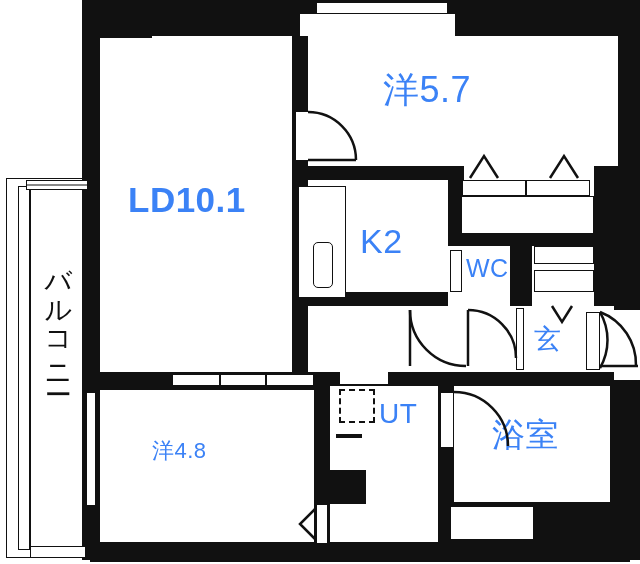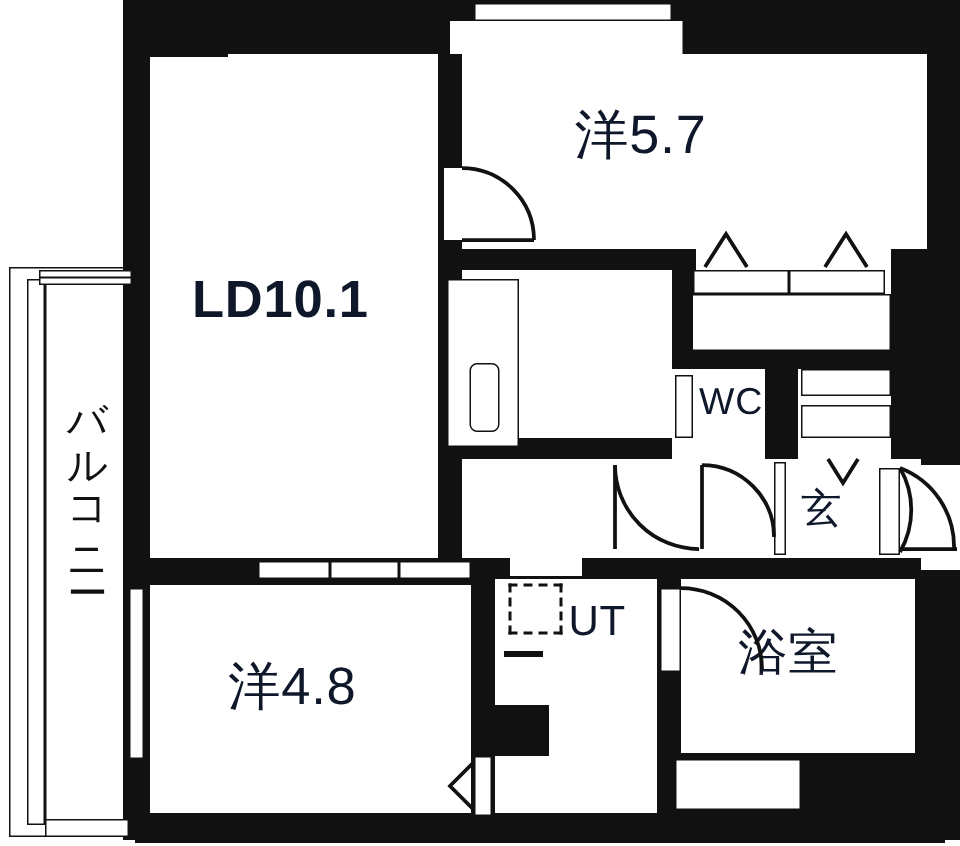--- a/index.html
+++ b/index.html
@@ -8,21 +8,21 @@
     position:relative;
     width:640px;height:564px;
     background:#ffffff;
     overflow:hidden;
   }
   .wall{position:absolute;background:#111111;}
   .white{position:absolute;background:#ffffff;}
   .thin1{position:absolute;border:1.5px solid #111111;background:#ffffff;box-sizing:border-box;}
   .label{
     position:absolute;
-    color:#0f172a;
+    color:#3b82f6;
     font-family:"Liberation Sans","DejaVu Sans",sans-serif;
     font-weight:400;
     white-space:nowrap;
     line-height:1;
     letter-spacing:0.5px;
   }
   .label-v{
     position:absolute;
     color:#111111;
     font-family:"Liberation Sans","DejaVu Sans",sans-serif;
@@ -85,20 +85,21 @@
   <div class="white" style="left:296px;top:112px;width:12px;height:48px;"></div>
 
   <div class="thin1" style="left:462px;top:180px;width:64px;height:16px;"></div>
   <div class="thin1" style="left:526px;top:180px;width:64px;height:16px;"></div>
   <div class="thin1" style="left:458px;top:196px;width:136px;height:38px;"></div>
   <div class="wall" style="left:448px;top:166px;width:14px;height:74px;"></div>
   <div class="wall" style="left:594px;top:166px;width:20px;height:74px;"></div>
   <div class="wall" style="left:448px;top:234px;width:166px;height:12px;"></div>
 
   <div class="white" style="left:308px;top:180px;width:140px;height:112px;"></div>
+  <div class="label" style="left:360px;top:224px;font-size:34px;">K2</div>
 
   <div class="wall" style="left:292px;top:180px;width:16px;height:120px;"></div>
   <div class="wall" style="left:292px;top:292px;width:156px;height:14px;"></div>
 
   <div class="thin1" style="left:298px;top:186px;width:48px;height:112px;"></div>
   <div class="thin1" style="left:313px;top:242px;width:20px;height:46px;border-radius:5px;"></div>
 
   <div class="white" style="left:308px;top:306px;width:300px;height:66px;"></div>
 
   <div class="white" style="left:458px;top:246px;width:52px;height:46px;"></div>
@@ -109,21 +110,21 @@
   <div class="thin1" style="left:534px;top:246px;width:60px;height:18px;"></div>
   <div class="thin1" style="left:534px;top:270px;width:60px;height:22px;"></div>
   <div class="wall" style="left:594px;top:240px;width:20px;height:66px;"></div>
 
   <div class="white" style="left:516px;top:306px;width:96px;height:66px;"></div>
   <div class="label" style="left:534px;top:326px;font-size:27px;">玄</div>
   <div class="thin1" style="left:516px;top:308px;width:8px;height:62px;"></div>
   <div class="thin1" style="left:586px;top:312px;width:14px;height:58px;"></div>
 
   <div class="white" style="left:100px;top:388px;width:210px;height:154px;"></div>
-  <div class="label" style="left:152px;top:440px;font-size:35px;">洋4.8</div>
+  <div class="label" style="left:152px;top:440px;font-size:22px;">洋4.8</div>
 
   <div class="wall" style="left:82px;top:372px;width:232px;height:18px;"></div>
   <div class="wall" style="left:82px;top:372px;width:18px;height:188px;"></div>
 
   <div class="thin1" style="left:172px;top:374px;width:48px;height:12px;"></div>
   <div class="thin1" style="left:220px;top:374px;width:46px;height:12px;"></div>
   <div class="thin1" style="left:266px;top:374px;width:48px;height:12px;"></div>
 
   <div class="thin1" style="left:86px;top:392px;width:10px;height:114px;"></div>
 

